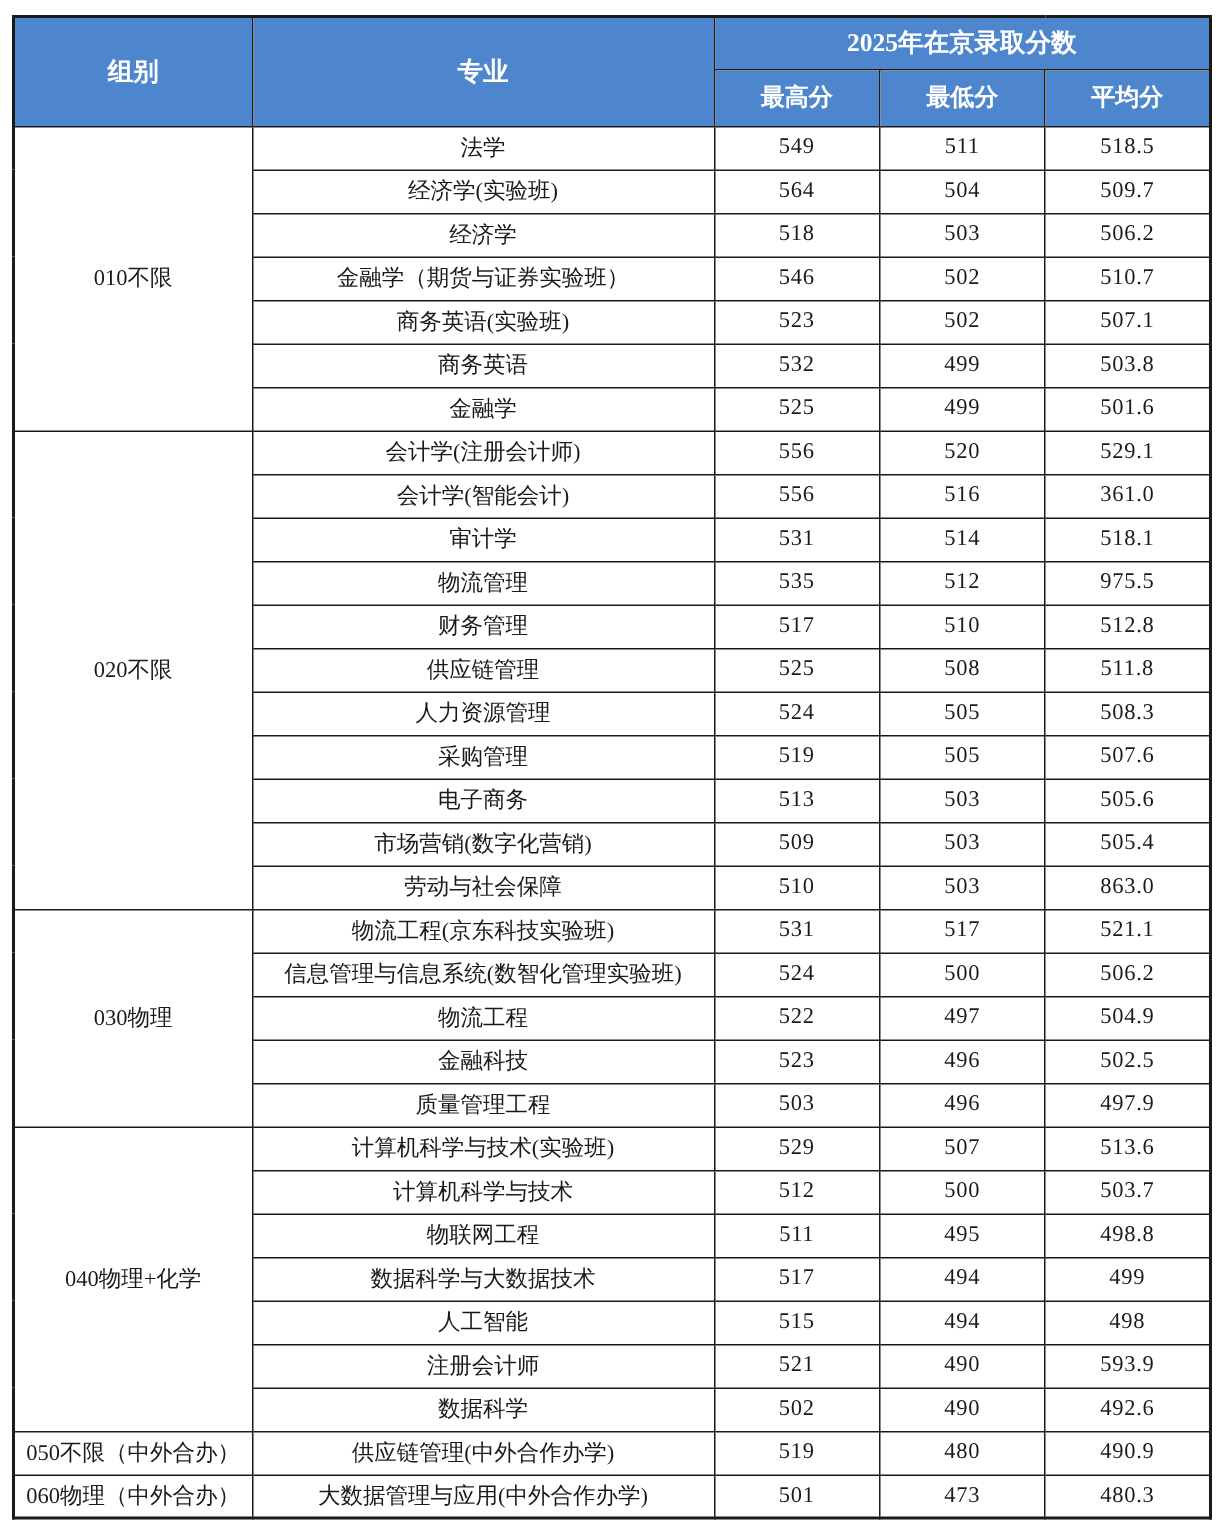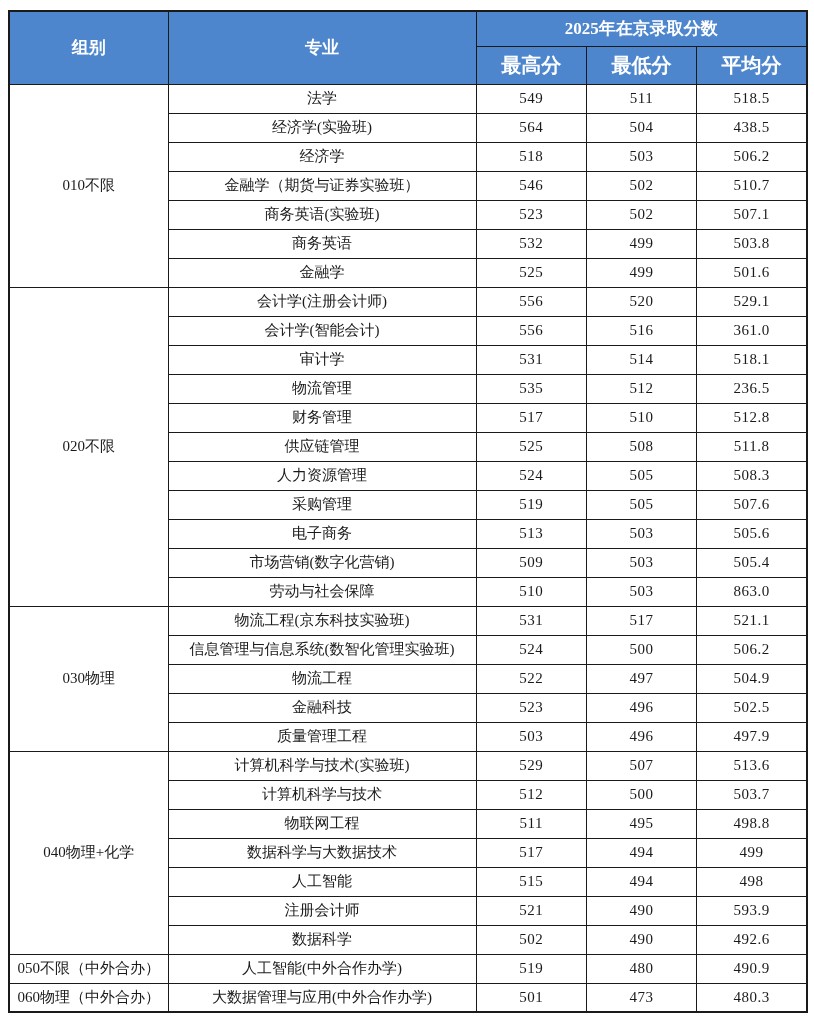--- a/index.html
+++ b/index.html
@@ -38,21 +38,21 @@
     white-space:nowrap;
   }
   table{border:2px solid var(--border);}
   thead th{
     background:var(--header-bg);
     color:var(--header-text);
     font-weight:bold;
     font-size:17px;
   }
   tr.head-top th{height:35px;}
-  tr.head-sub th{height:38px;font-size:20px;}
+  tr.head-sub th{height:38px;font-size:16px;}
   tbody td{
     height:29px;
     font-size:15px;
     background:#ffffff;
   }
   td.group-cell{
     padding:0 2px;
     font-size:15px;
   }
   td.major-cell{
@@ -91,21 +91,21 @@
           <td class="group-cell" rowspan="7">010不限</td>
           <td class="major-cell">法学</td>
           <td class="score-cell">549</td>
           <td class="score-cell">511</td>
           <td class="score-cell">518.5</td>
         </tr>
         <tr>
           <td class="major-cell">经济学(实验班)</td>
           <td class="score-cell">564</td>
           <td class="score-cell">504</td>
-          <td class="score-cell">438.5</td>
+          <td class="score-cell">509.7</td>
         </tr>
         <tr>
           <td class="major-cell">经济学</td>
           <td class="score-cell">518</td>
           <td class="score-cell">503</td>
           <td class="score-cell">506.2</td>
         </tr>
         <tr>
           <td class="major-cell">金融学（期货与证券实验班）</td>
           <td class="score-cell">546</td>
@@ -146,21 +146,21 @@
         <tr>
           <td class="major-cell">审计学</td>
           <td class="score-cell">531</td>
           <td class="score-cell">514</td>
           <td class="score-cell">518.1</td>
         </tr>
         <tr>
           <td class="major-cell">物流管理</td>
           <td class="score-cell">535</td>
           <td class="score-cell">512</td>
-          <td class="score-cell">236.5</td>
+          <td class="score-cell">975.5</td>
         </tr>
         <tr>
           <td class="major-cell">财务管理</td>
           <td class="score-cell">517</td>
           <td class="score-cell">510</td>
           <td class="score-cell">512.8</td>
         </tr>
         <tr>
           <td class="major-cell">供应链管理</td>
           <td class="score-cell">525</td>
@@ -266,21 +266,21 @@
           <td class="score-cell">593.9</td>
         </tr>
         <tr>
           <td class="major-cell">数据科学</td>
           <td class="score-cell">502</td>
           <td class="score-cell">490</td>
           <td class="score-cell">492.6</td>
         </tr>
         <tr>
           <td class="group-cell" rowspan="1">050不限（中外合办）</td>
-          <td class="major-cell">人工智能(中外合作办学)</td>
+          <td class="major-cell">供应链管理(中外合作办学)</td>
           <td class="score-cell">519</td>
           <td class="score-cell">480</td>
           <td class="score-cell">490.9</td>
         </tr>
         <tr>
           <td class="group-cell" rowspan="1">060物理（中外合办）</td>
           <td class="major-cell">大数据管理与应用(中外合作办学)</td>
           <td class="score-cell">501</td>
           <td class="score-cell">473</td>
           <td class="score-cell">480.3</td>

